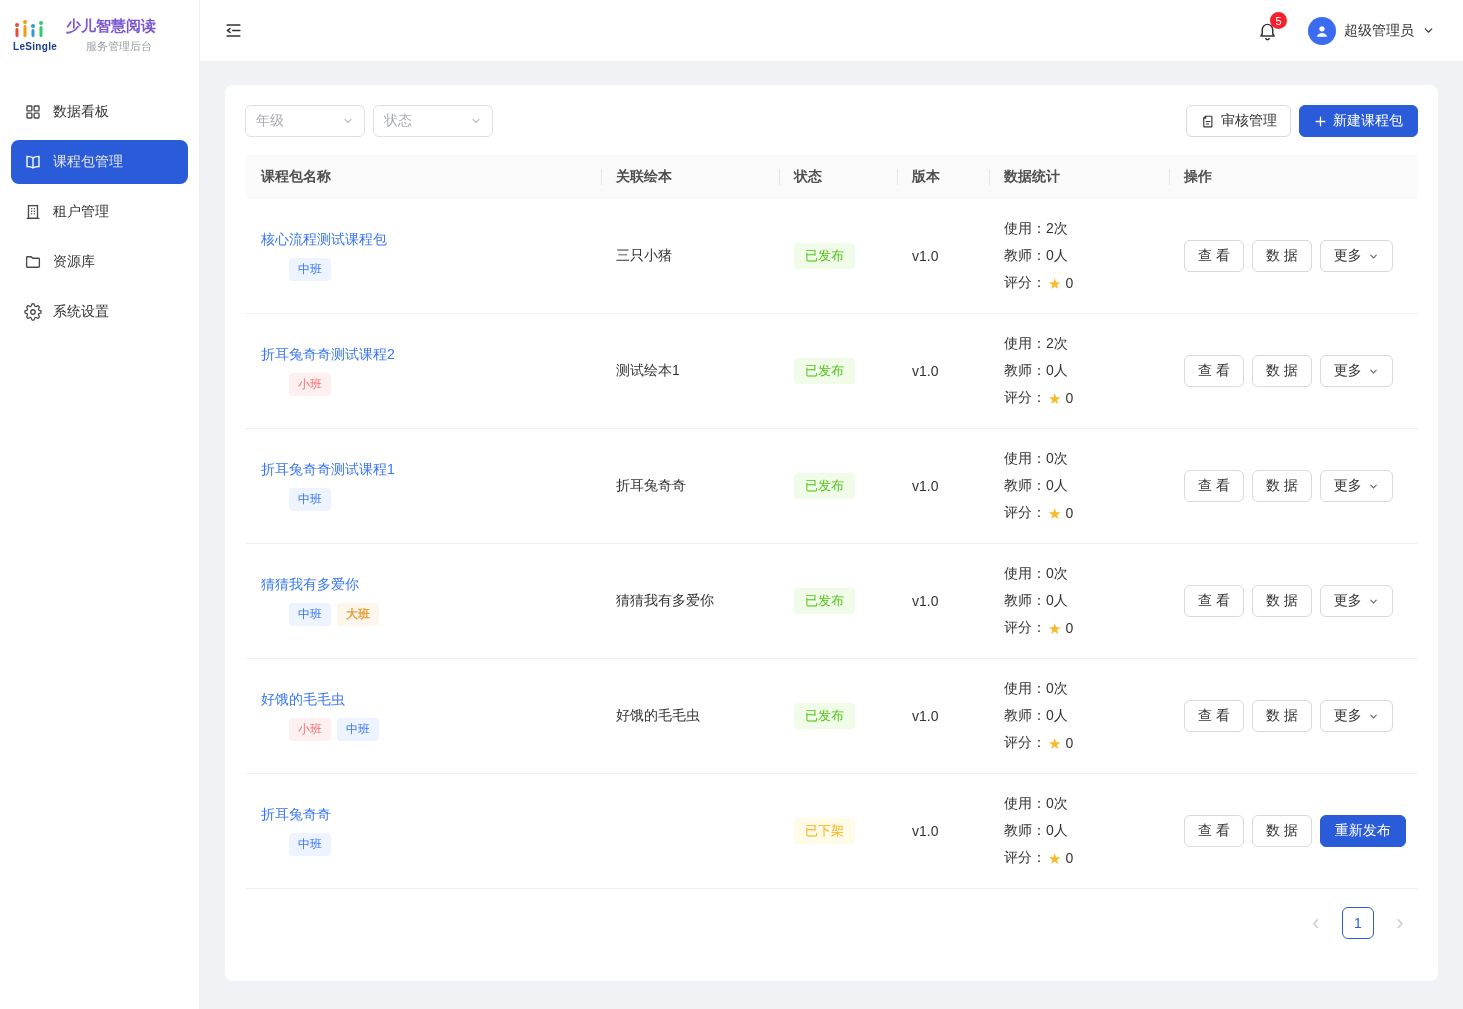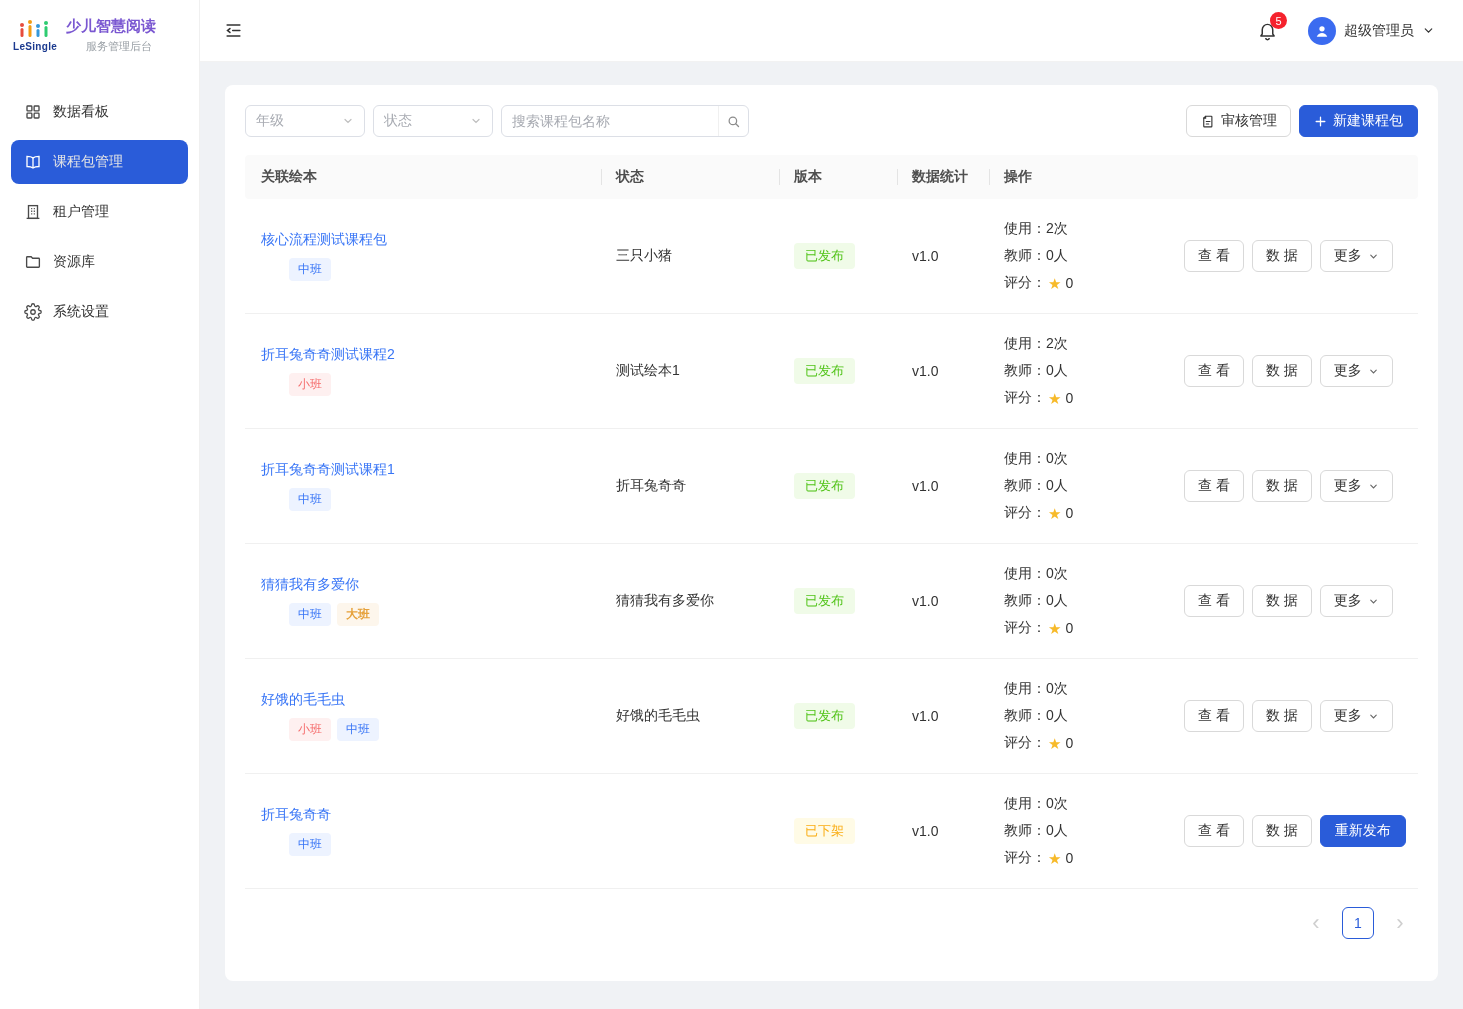--- a/index.html
+++ b/index.html
@@ -6,21 +6,21 @@
   html,body { width:1463px; height:1009px; }
   body {
     font-family:"Liberation Sans","DejaVu Sans",sans-serif;
     font-size:14px; color:#333; background:#f0f2f5; overflow:hidden;
   }
   .app { display:flex; width:1463px; height:1009px; }
 
   
   .sidebar { width:200px; background:#fff; flex-shrink:0; border-right:1px solid #f0f0f0; }
   .logo-block { height:70px; display:flex; align-items:center; gap:9px; padding:0 13px; }
-  .logo-mark { display:flex; flex-direction:column; align-items:center; gap:2px; }
+  .logo-mark { display:flex; flex-direction:column; gap:2px; }
   .logo-brand { font-size:10px; font-weight:bold; color:#1b3a8f; letter-spacing:.3px; }
   .logo-text .title { font-size:15px; font-weight:bold; color:#7a57d1; }
   .logo-text .subtitle { font-size:11px; color:#9aa0a6; margin-top:3px;margin-left:20px; }
   .nav { padding:14px 0; }
   .nav-item { display:flex; align-items:center; gap:11px; height:44px; margin:6px 11px; padding:0 13px; border-radius:8px; color:#333; cursor:pointer; }
   .nav-item svg { width:18px; height:18px; color:#4a4a4a; flex-shrink:0; }
   .nav-item.active { background:var(--primary); color:#e5e5e5; }
   .nav-item.active svg { color:#fff; }
 
   :root { --primary:#2a5cd9; --link:#3875f6; }
@@ -184,48 +184,40 @@
             <svg width="12" height="12" viewBox="0 0 24 24" fill="none" stroke="#bfbfbf" stroke-width="2.4" stroke-linecap="round">
                 <path d="M6 9l6 6 6-6"></path>
               </svg>
           </div>
           <div class="select">
             <span>状态</span>
             <svg width="12" height="12" viewBox="0 0 24 24" fill="none" stroke="#bfbfbf" stroke-width="2.4" stroke-linecap="round">
                 <path d="M6 9l6 6 6-6"></path>
               </svg>
           </div>
-          <div class="search">
-            <input type="text" placeholder="搜索课程包名称" style="">
-            <span class="search-suffix">
-              <svg width="15" height="15" viewBox="0 0 24 24" fill="none" stroke="#8c8c8c" stroke-width="2" stroke-linecap="round">
-                  <circle cx="11" cy="11" r="6"></circle>
-                  <path d="M20 20l-4.3-4.3"></path>
-                </svg>
-            </span>
-          </div>
           <div class="filter-spacer"></div>
           <button class="btn btn-default">
             <svg width="15" height="15" viewBox="0 0 24 24" fill="none" stroke="#333" stroke-width="1.8" stroke-linecap="round">
                 <path d="M9 3.5h9a1 1 0 011 1v15a1 1 0 01-1 1H7a1 1 0 01-1-1v-13z"></path>
                 <path d="M9 3.5v3H6"></path>
                 <path d="M10 12h6M10 16h4"></path>
               </svg>
             <span>审核管理</span>
           </button>
           <button class="btn btn-primary">
             <svg width="13" height="13" viewBox="0 0 24 24" fill="none" stroke="#fff" stroke-width="2.4" stroke-linecap="round">
                 <path d="M12 4v16M4 12h16"></path>
               </svg>
             <span>新建课程包</span>
           </button>
         </div>
 
         <div class="table">
           <div class="thead">
+            <div class="th">课程包名称</div>
             <div class="th">关联绘本</div>
             <div class="th">状态</div>
             <div class="th">版本</div>
             <div class="th">数据统计</div>
             <div class="th">操作</div>
           </div>
           <div id="table-body">
               <div class="trow">
     <div class="name-cell">
       <a class="pkg-link">核心流程测试课程包</a>

